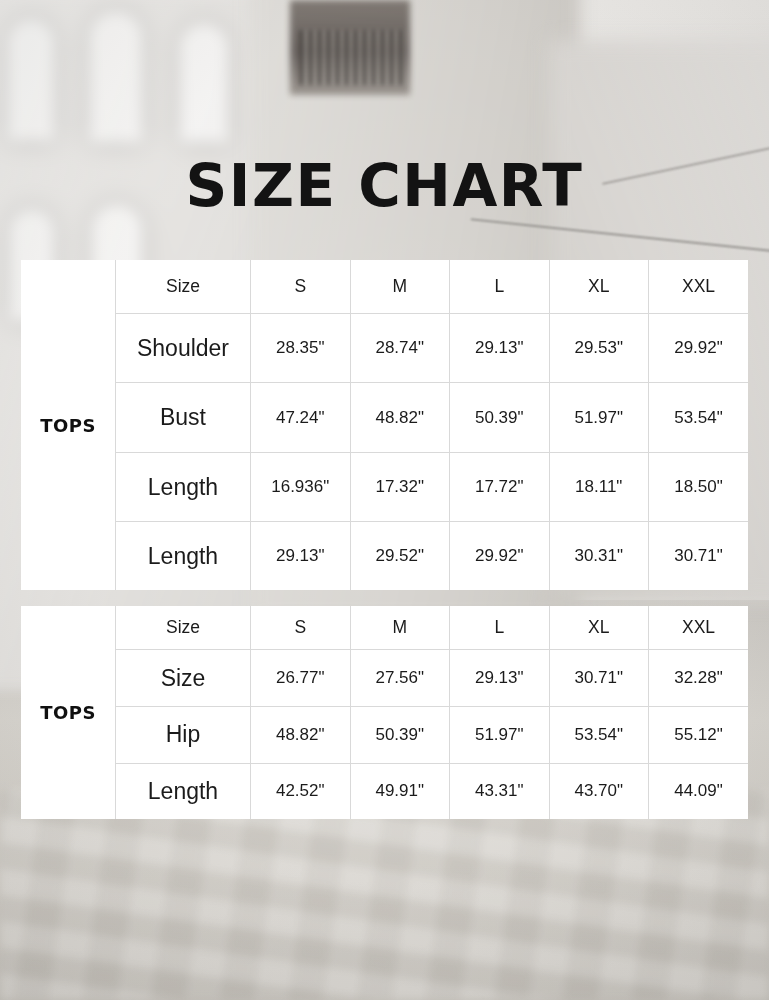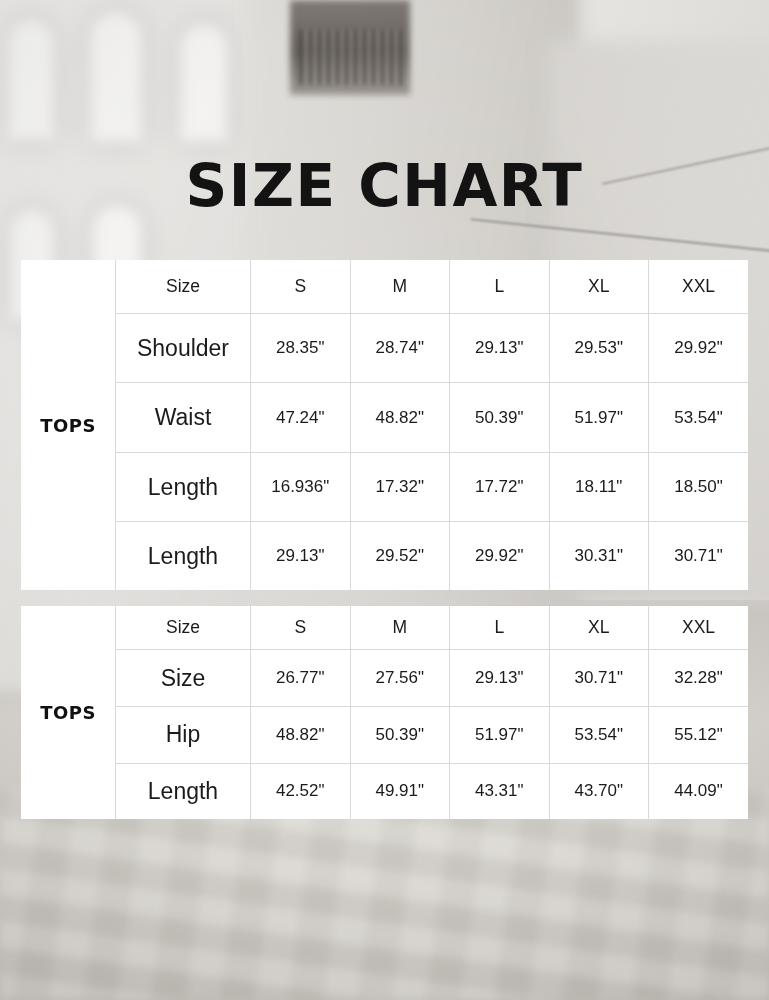--- a/index.html
+++ b/index.html
@@ -219,21 +219,21 @@
         </tr>
         <tr>
           <td class="row-label">Shoulder</td>
           <td>28.35"</td>
           <td>28.74"</td>
           <td>29.13"</td>
           <td>29.53"</td>
           <td>29.92"</td>
         </tr>
         <tr>
-          <td class="row-label">Waist</td>
+          <td class="row-label">Bust</td>
           <td>47.24"</td>
           <td>48.82"</td>
           <td>50.39"</td>
           <td>51.97"</td>
           <td>53.54"</td>
         </tr>
         <tr>
           <td class="row-label">Length</td>
           <td>16.936"</td>
           <td>17.32"</td>

